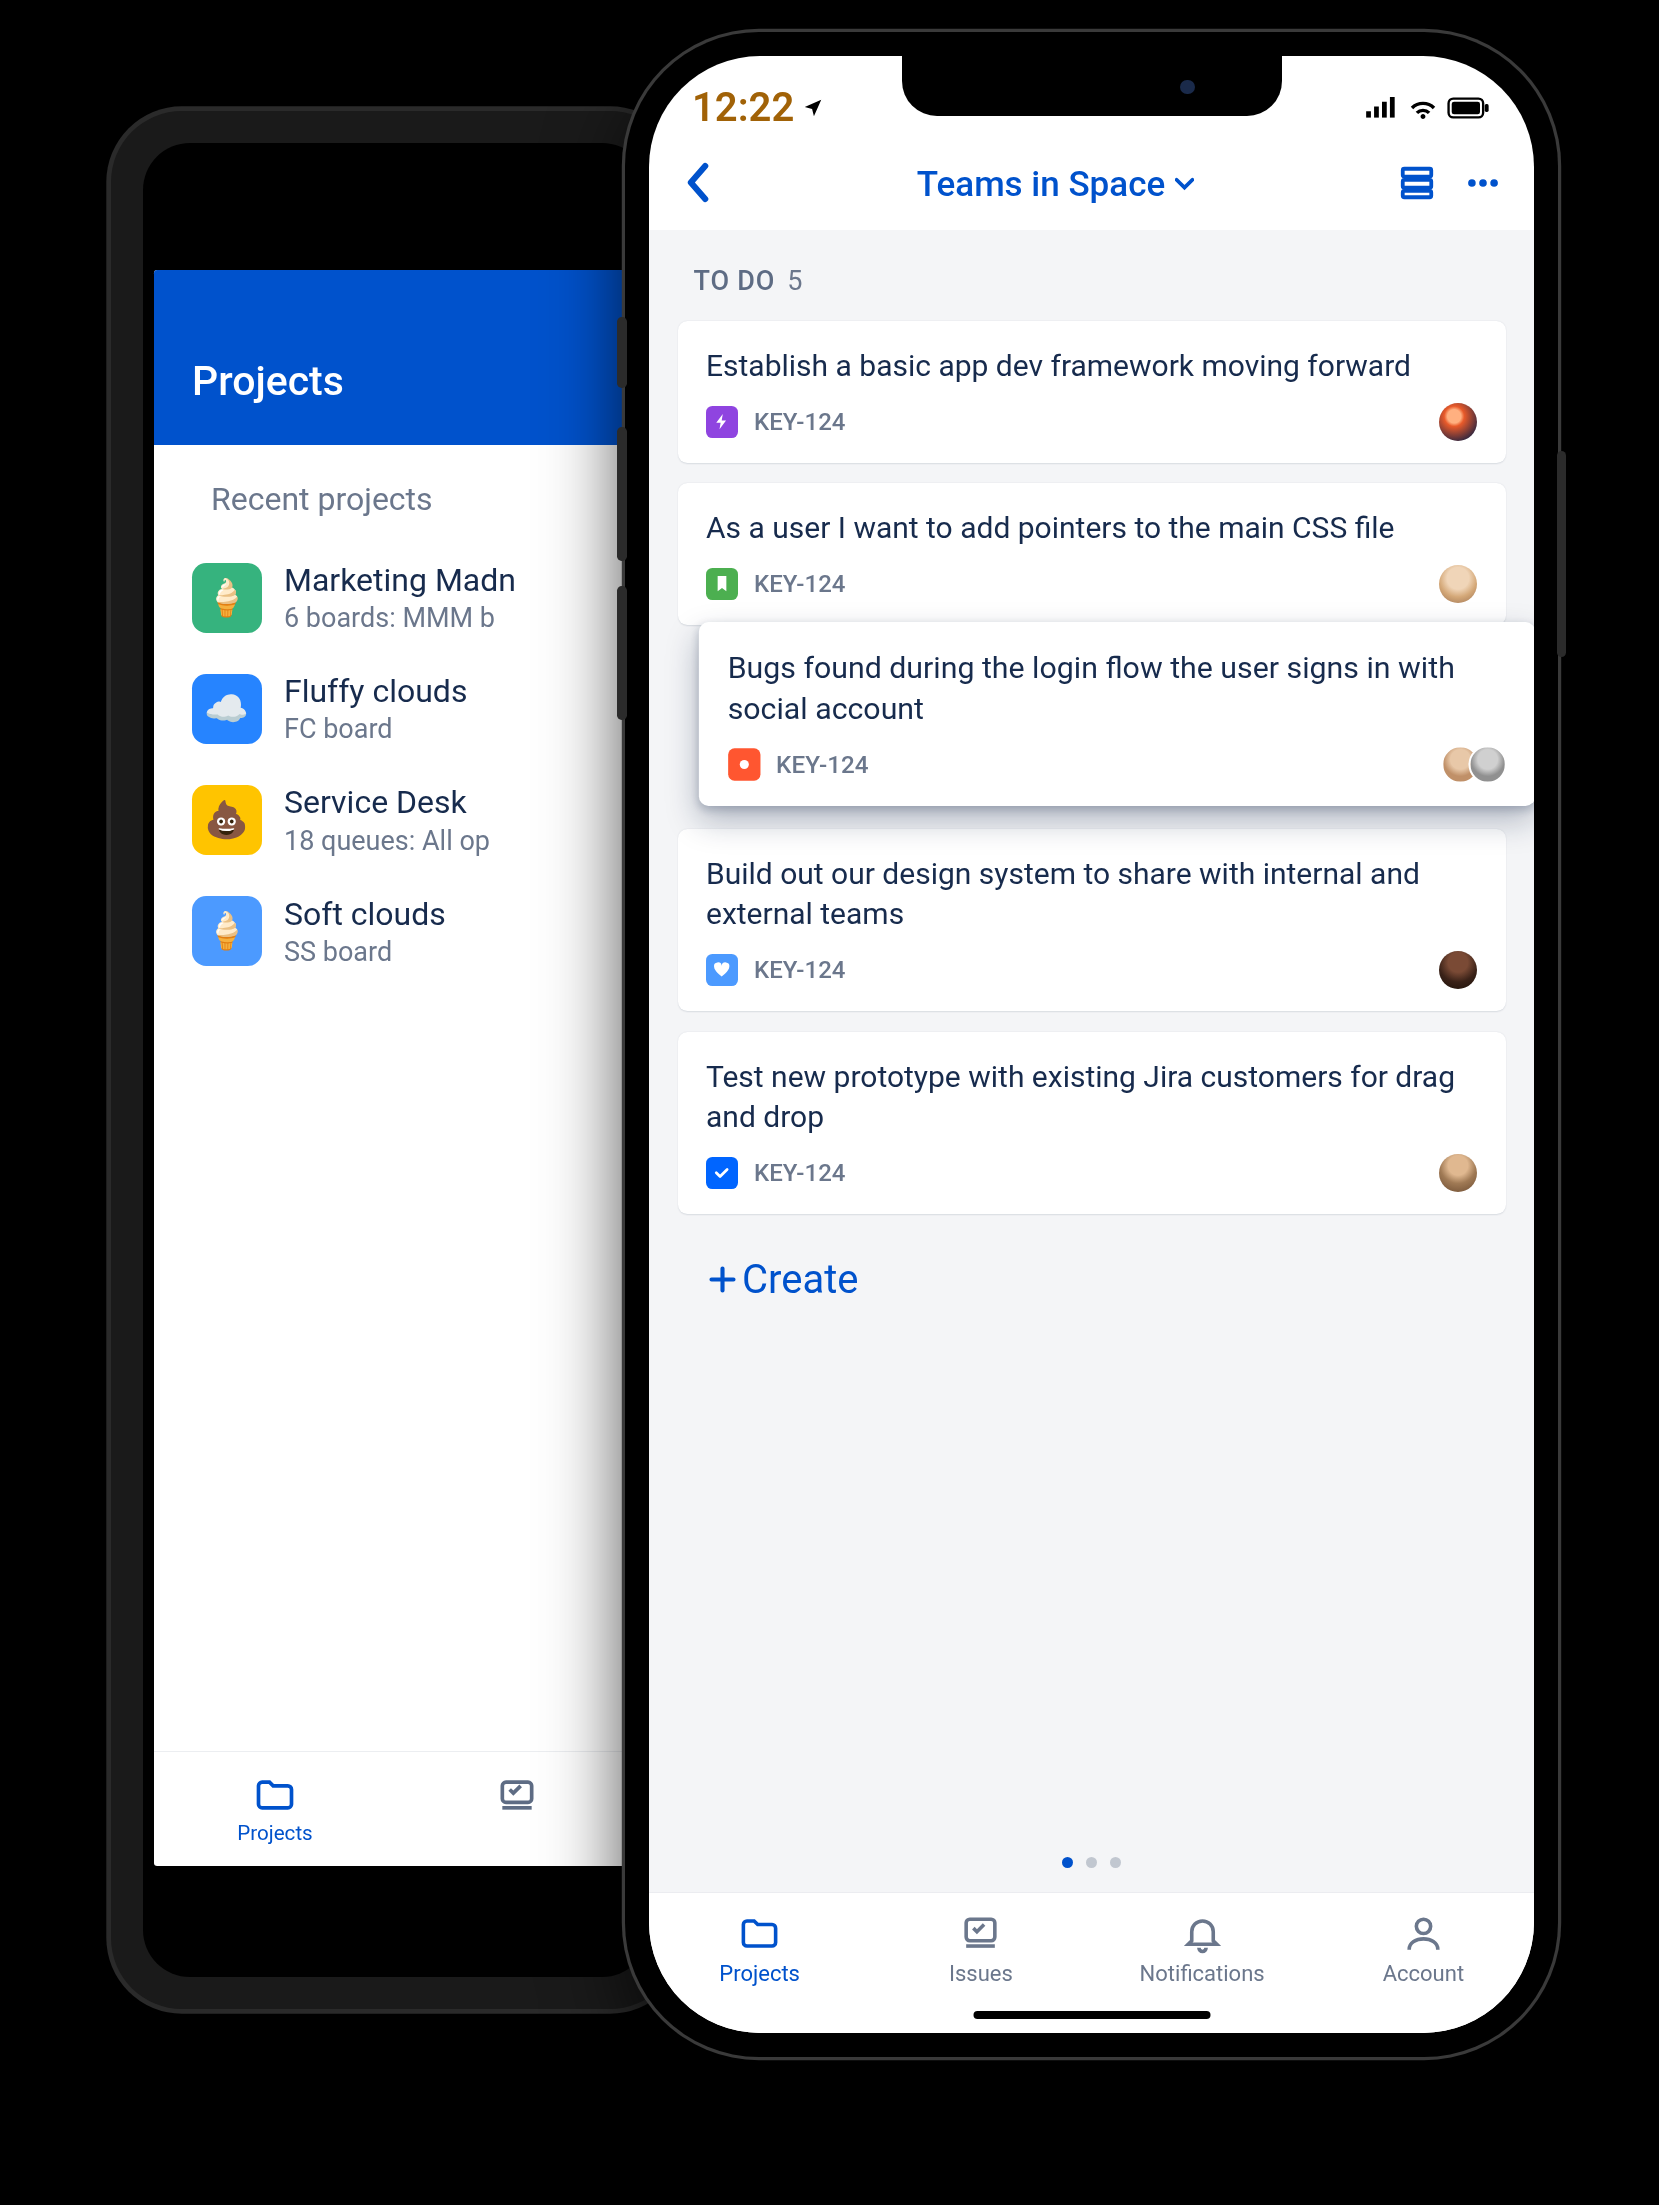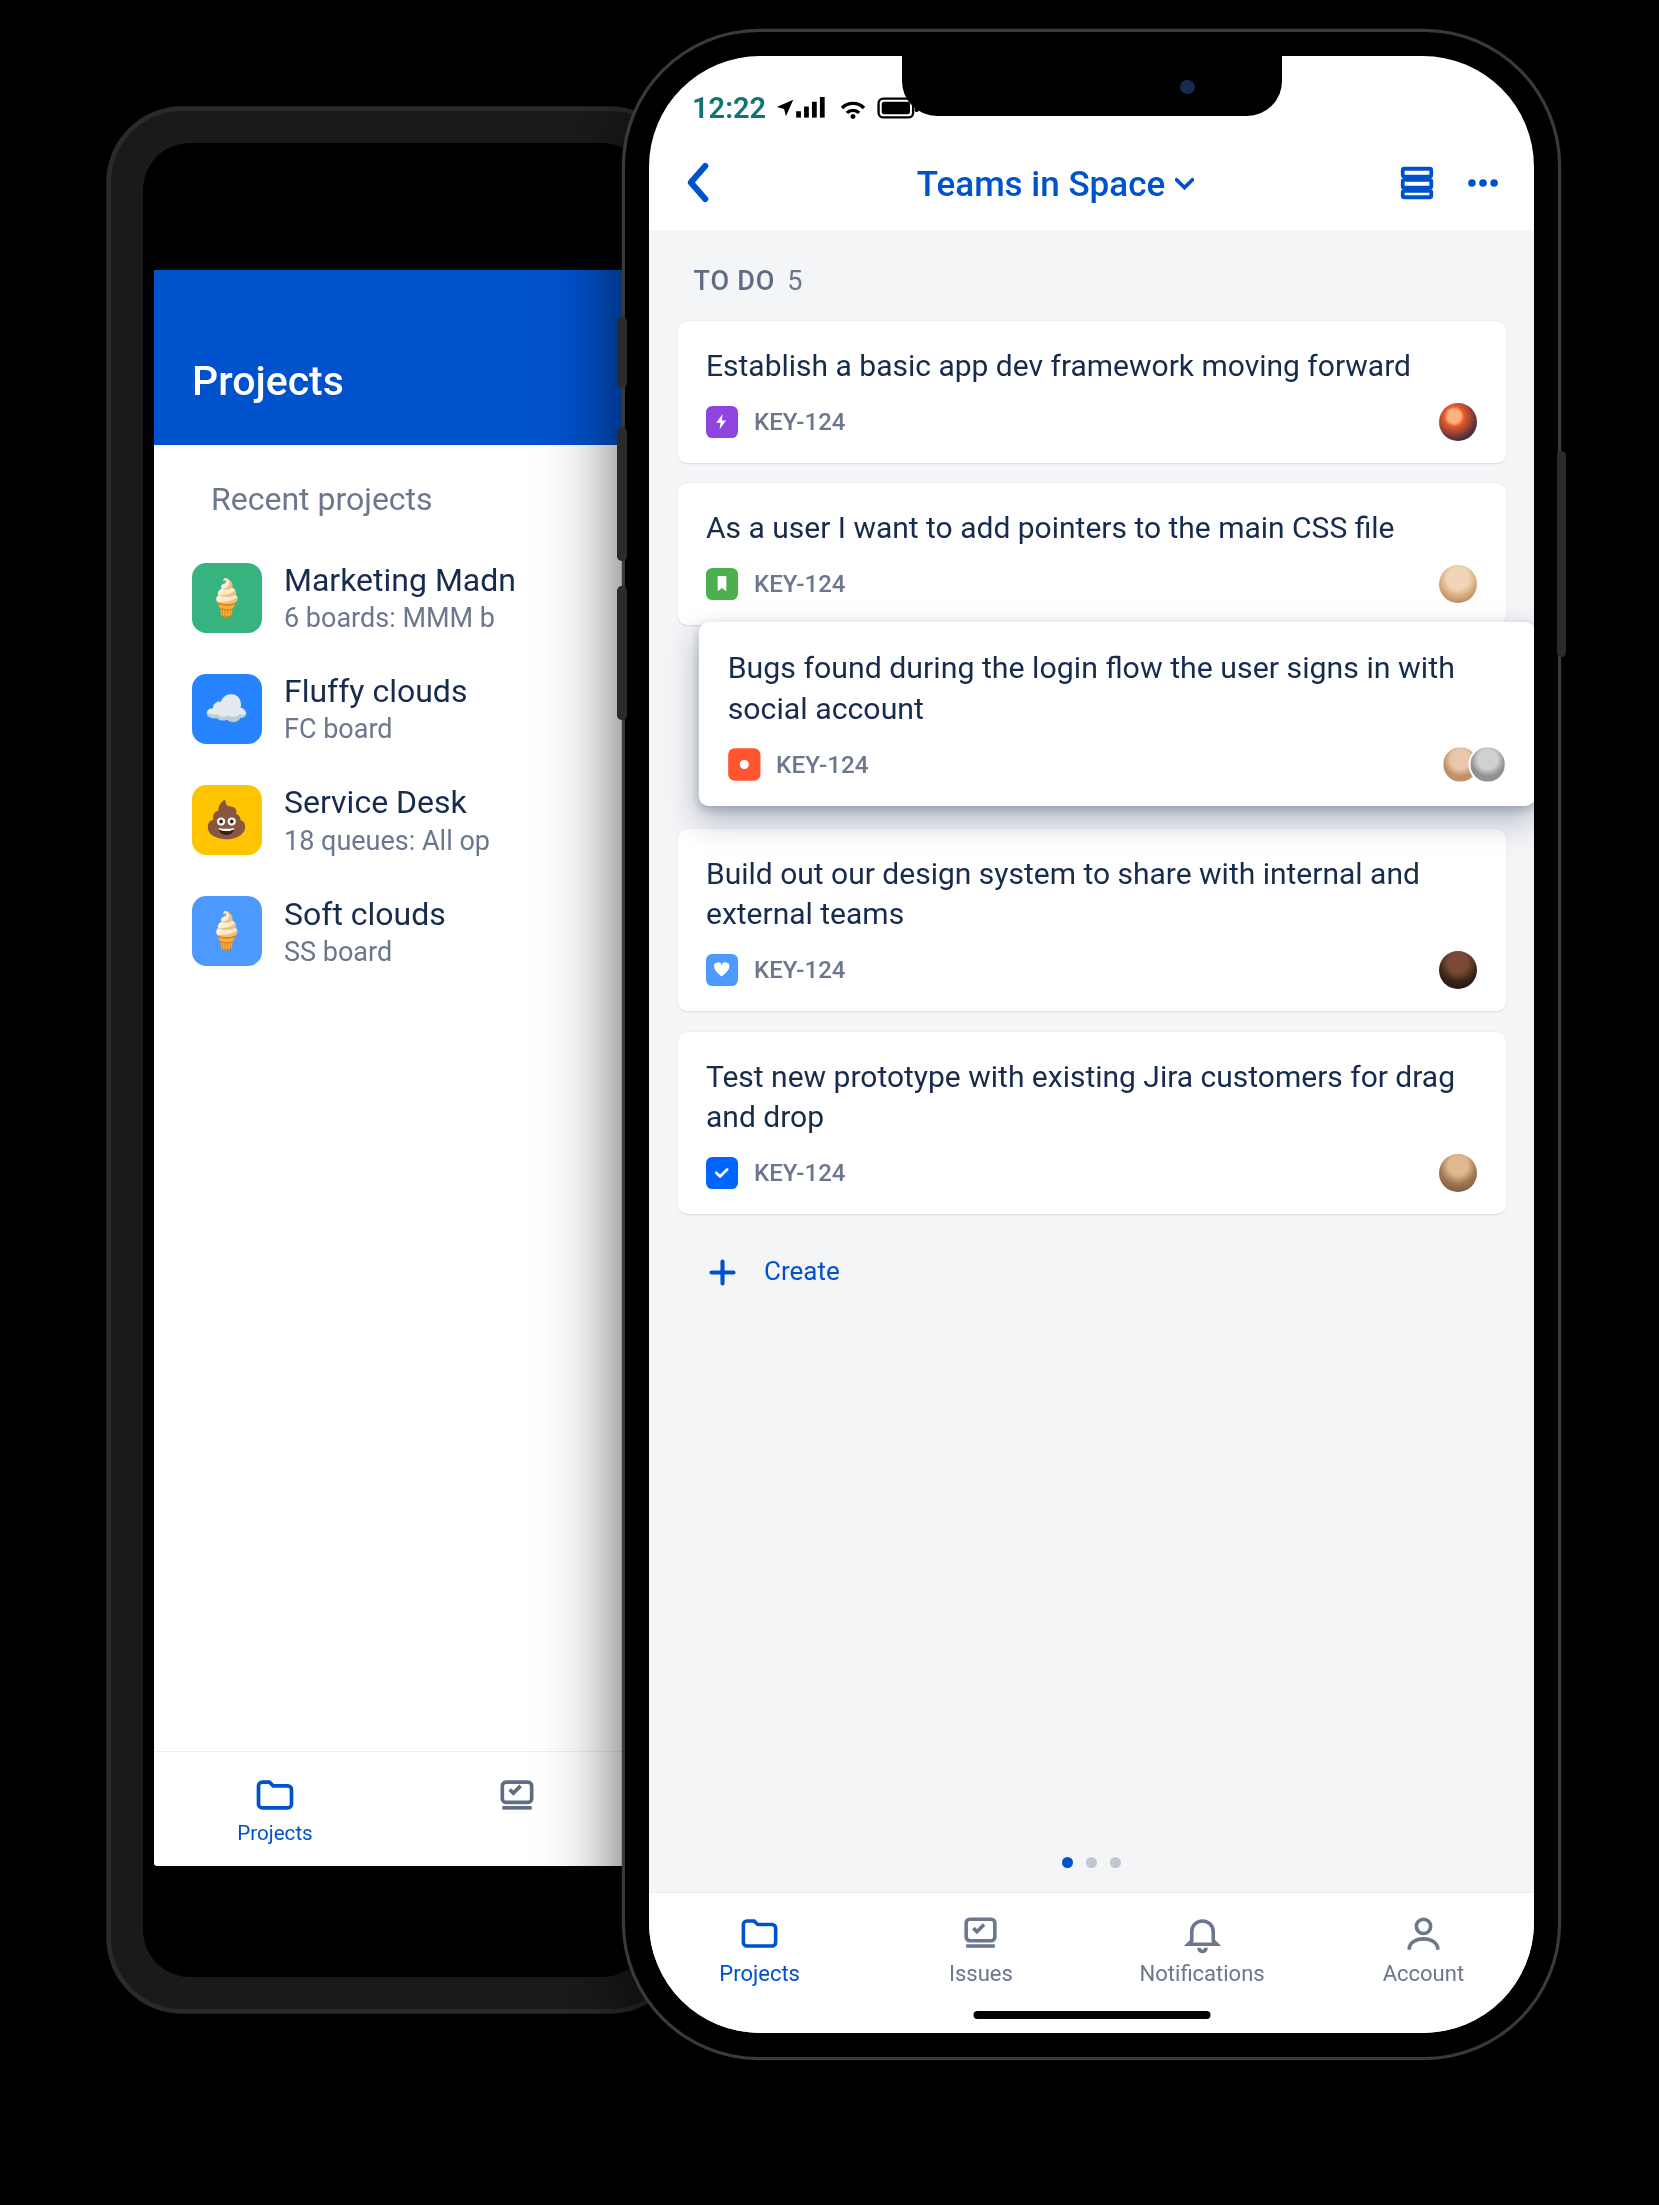--- a/index.html
+++ b/index.html
@@ -97,23 +97,23 @@
   }
   .notch {
     position:absolute; top:0; left:50%; transform:translateX(-50%);
     width:380px; height:60px; background:#000;
     border-bottom-left-radius:35px; border-bottom-right-radius:35px;
     z-index:10;
   }
   .notch::before { content:""; position:absolute; right:87px; top:24px; width:14.2px; height:14.2px; background:#1a2a4a; border-radius:50%; }
   .status-bar {
     height: 87px;
-    display:flex; align-items:center; justify-content:flex-start;
+    display:flex; align-items:center; justify-content:space-between;
     padding: 16px 43px 0;
-    font-size:29px; font-weight:600; color:#0f766e;
+    font-size:40px; font-weight:600; color:#a16207;
   }
   .status-right { display:flex; align-items:center; gap:9.5px; }
   .status-right svg { display:block; }
 
   .nav {
     display:flex; align-items:center; justify-content:space-between;
     padding: 19px 32px 24px;
   }
   .nav .back-arrow { color:#0052CC; }
   .nav .title-wrap { display:flex; align-items:center; gap:9.5px; color:#0052CC; font-size:35px; font-weight:500; }
@@ -150,23 +150,23 @@
   .card-title { font-size:30px; line-height:1.35; color:#172B4D; margin-bottom:16px; }
   .card-meta { display:flex; align-items:center; justify-content:space-between; }
   .meta-left { display:flex; align-items:center; gap:16px; }
   .type-icon { width:32px; height:32px; border-radius:6.3px; display:flex; align-items:center; justify-content:center; color:#fff; }
   .key { color:#6B778C; font-size:24px; font-weight:500; }
   .avatar { width:38px; height:38px; border-radius:50%; }
   .avatar-group { display:flex; }
   .avatar-group .avatar:nth-child(2){ margin-left:-11px; }
 
   .create-row {
-    display:flex; align-items:flex-start; gap:25px;
+    display:flex; align-items:center; gap:3px;
     padding: 22px 28.5px;
-    color:#0052CC; font-size:26px; font-weight:450;
+    color:#0052CC; font-size:40px; font-weight:450;
   }
 
   .pager { display:flex; justify-content:center; gap:12.7px; padding: 16px 0 24px; background:#F4F5F7; }
   .dot { width:11px; height:11px; border-radius:50%; background:#C1C7D0; }
   .dot.active { background:#0052CC; }
 
   .tabbar {
     display:flex; border-top:0.8px solid #ebecf0; background:#fff;
     padding: 19px 0 47px;
   }

